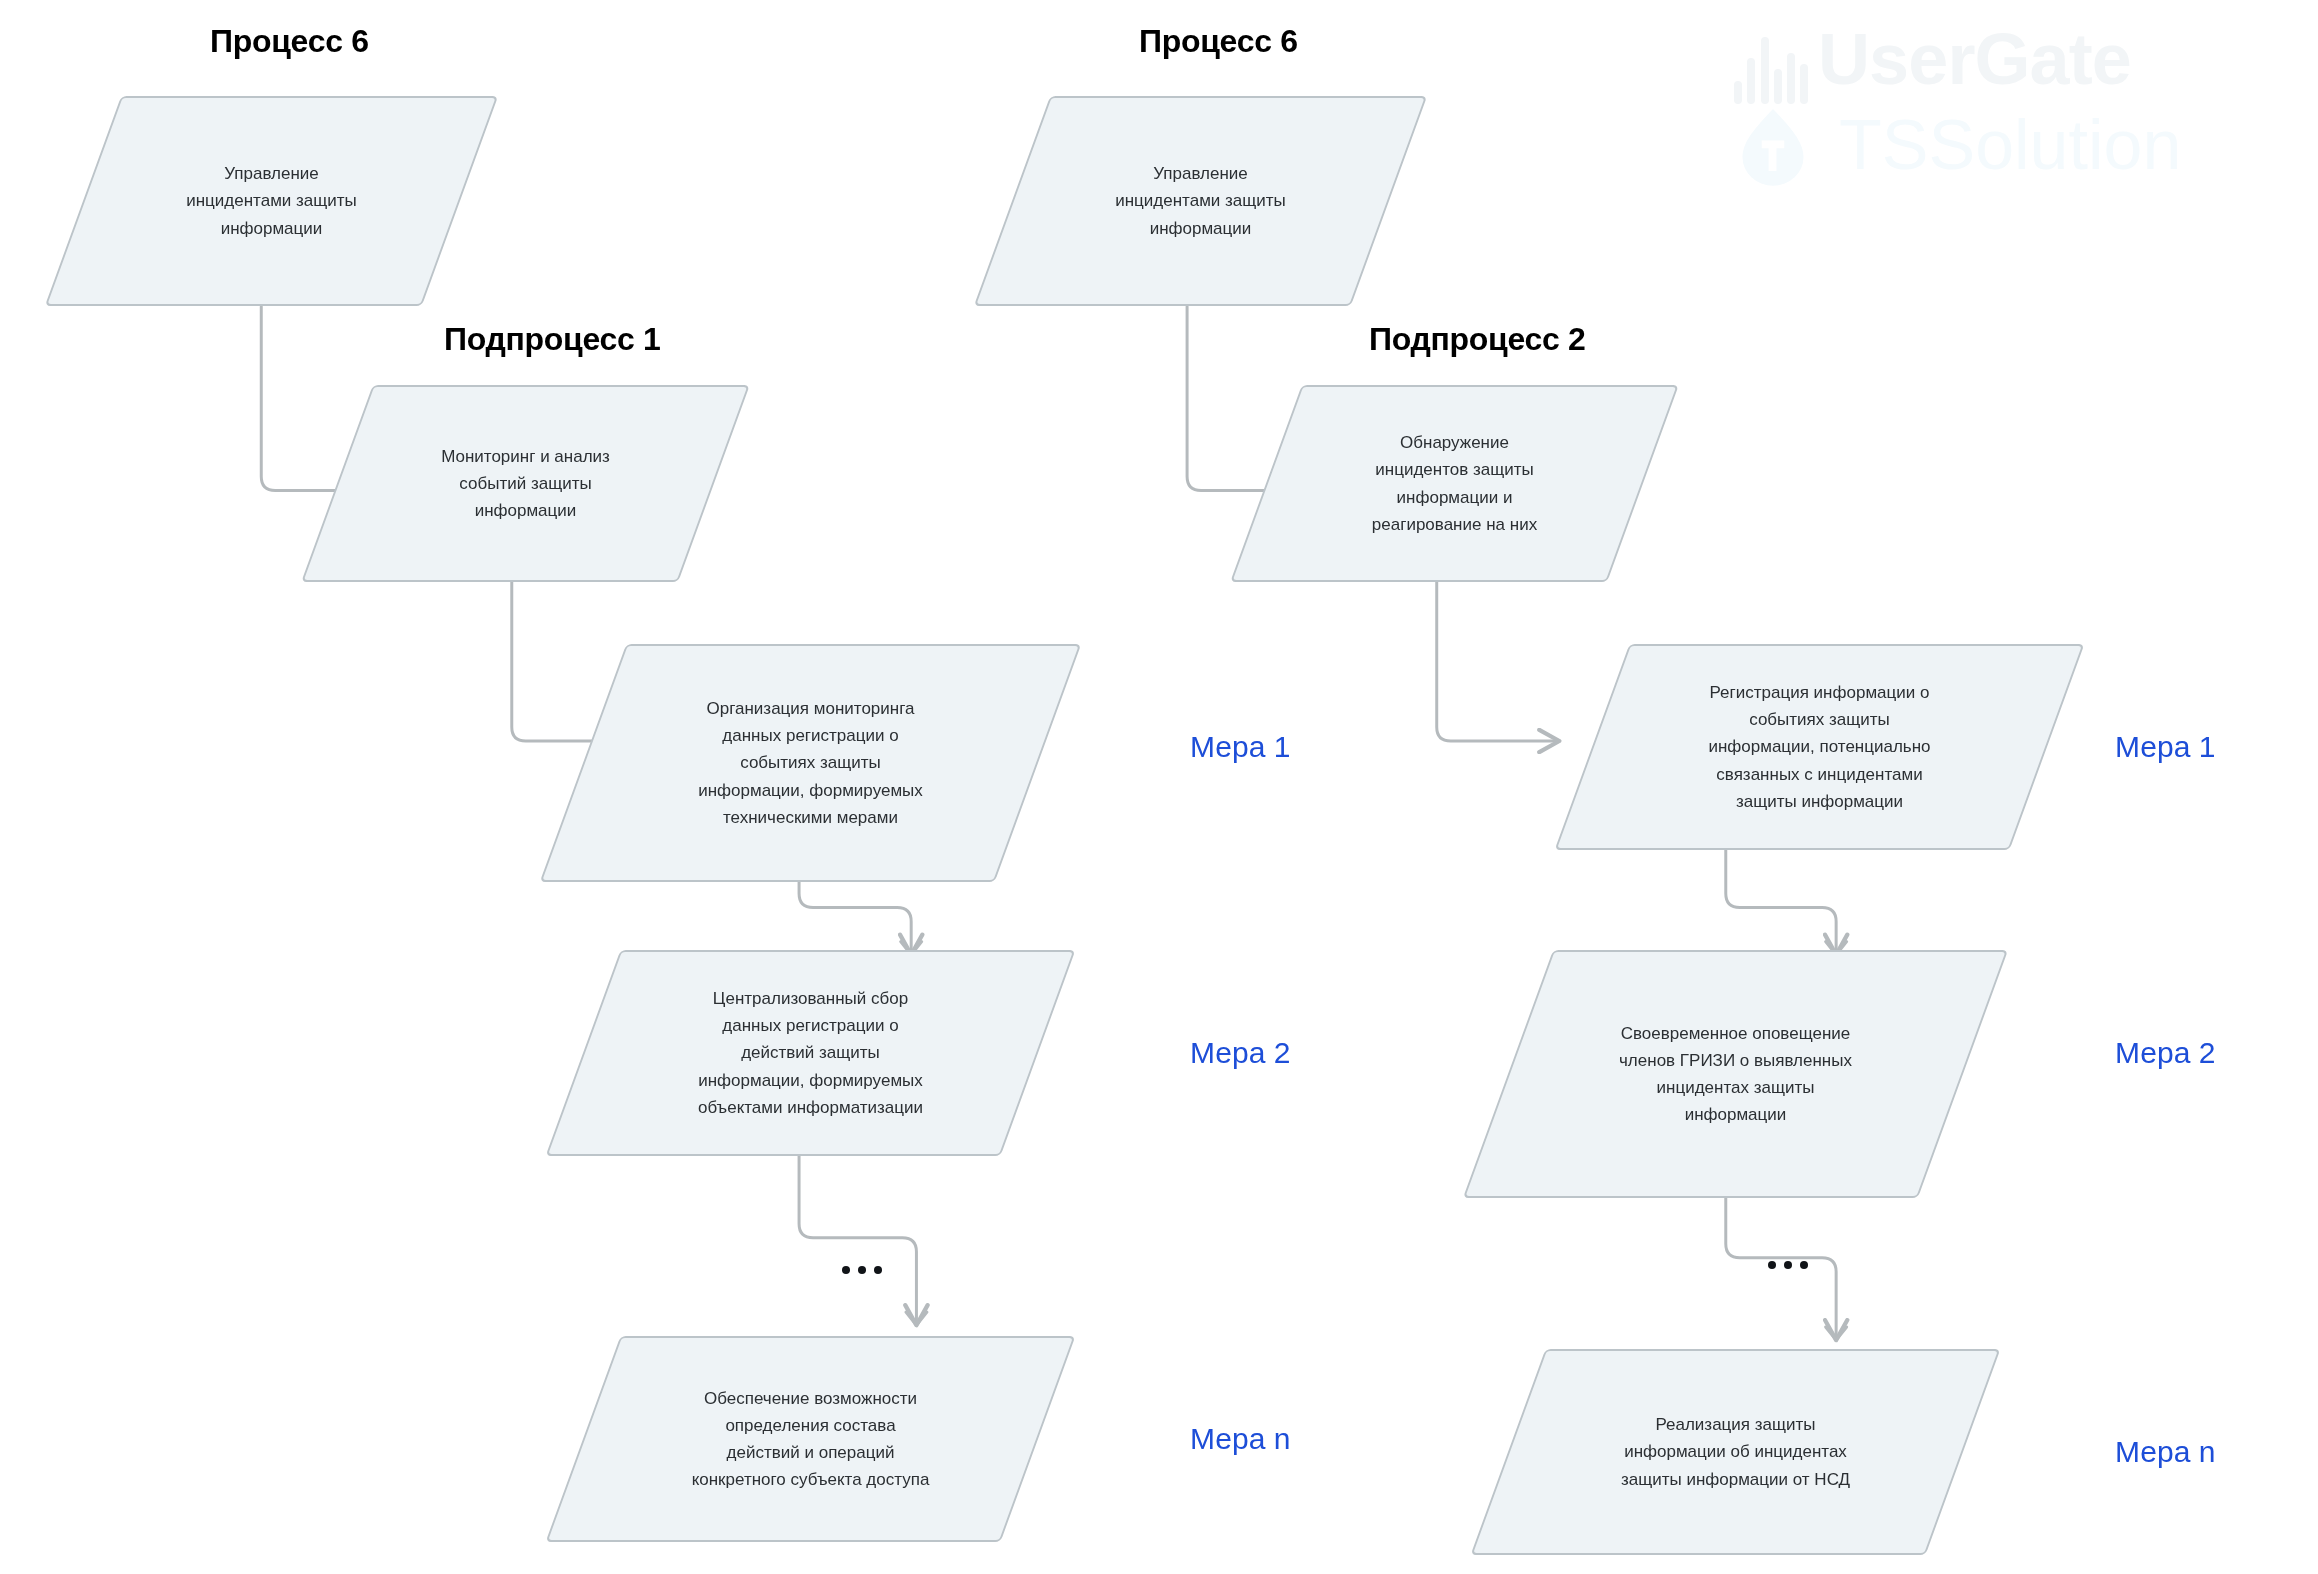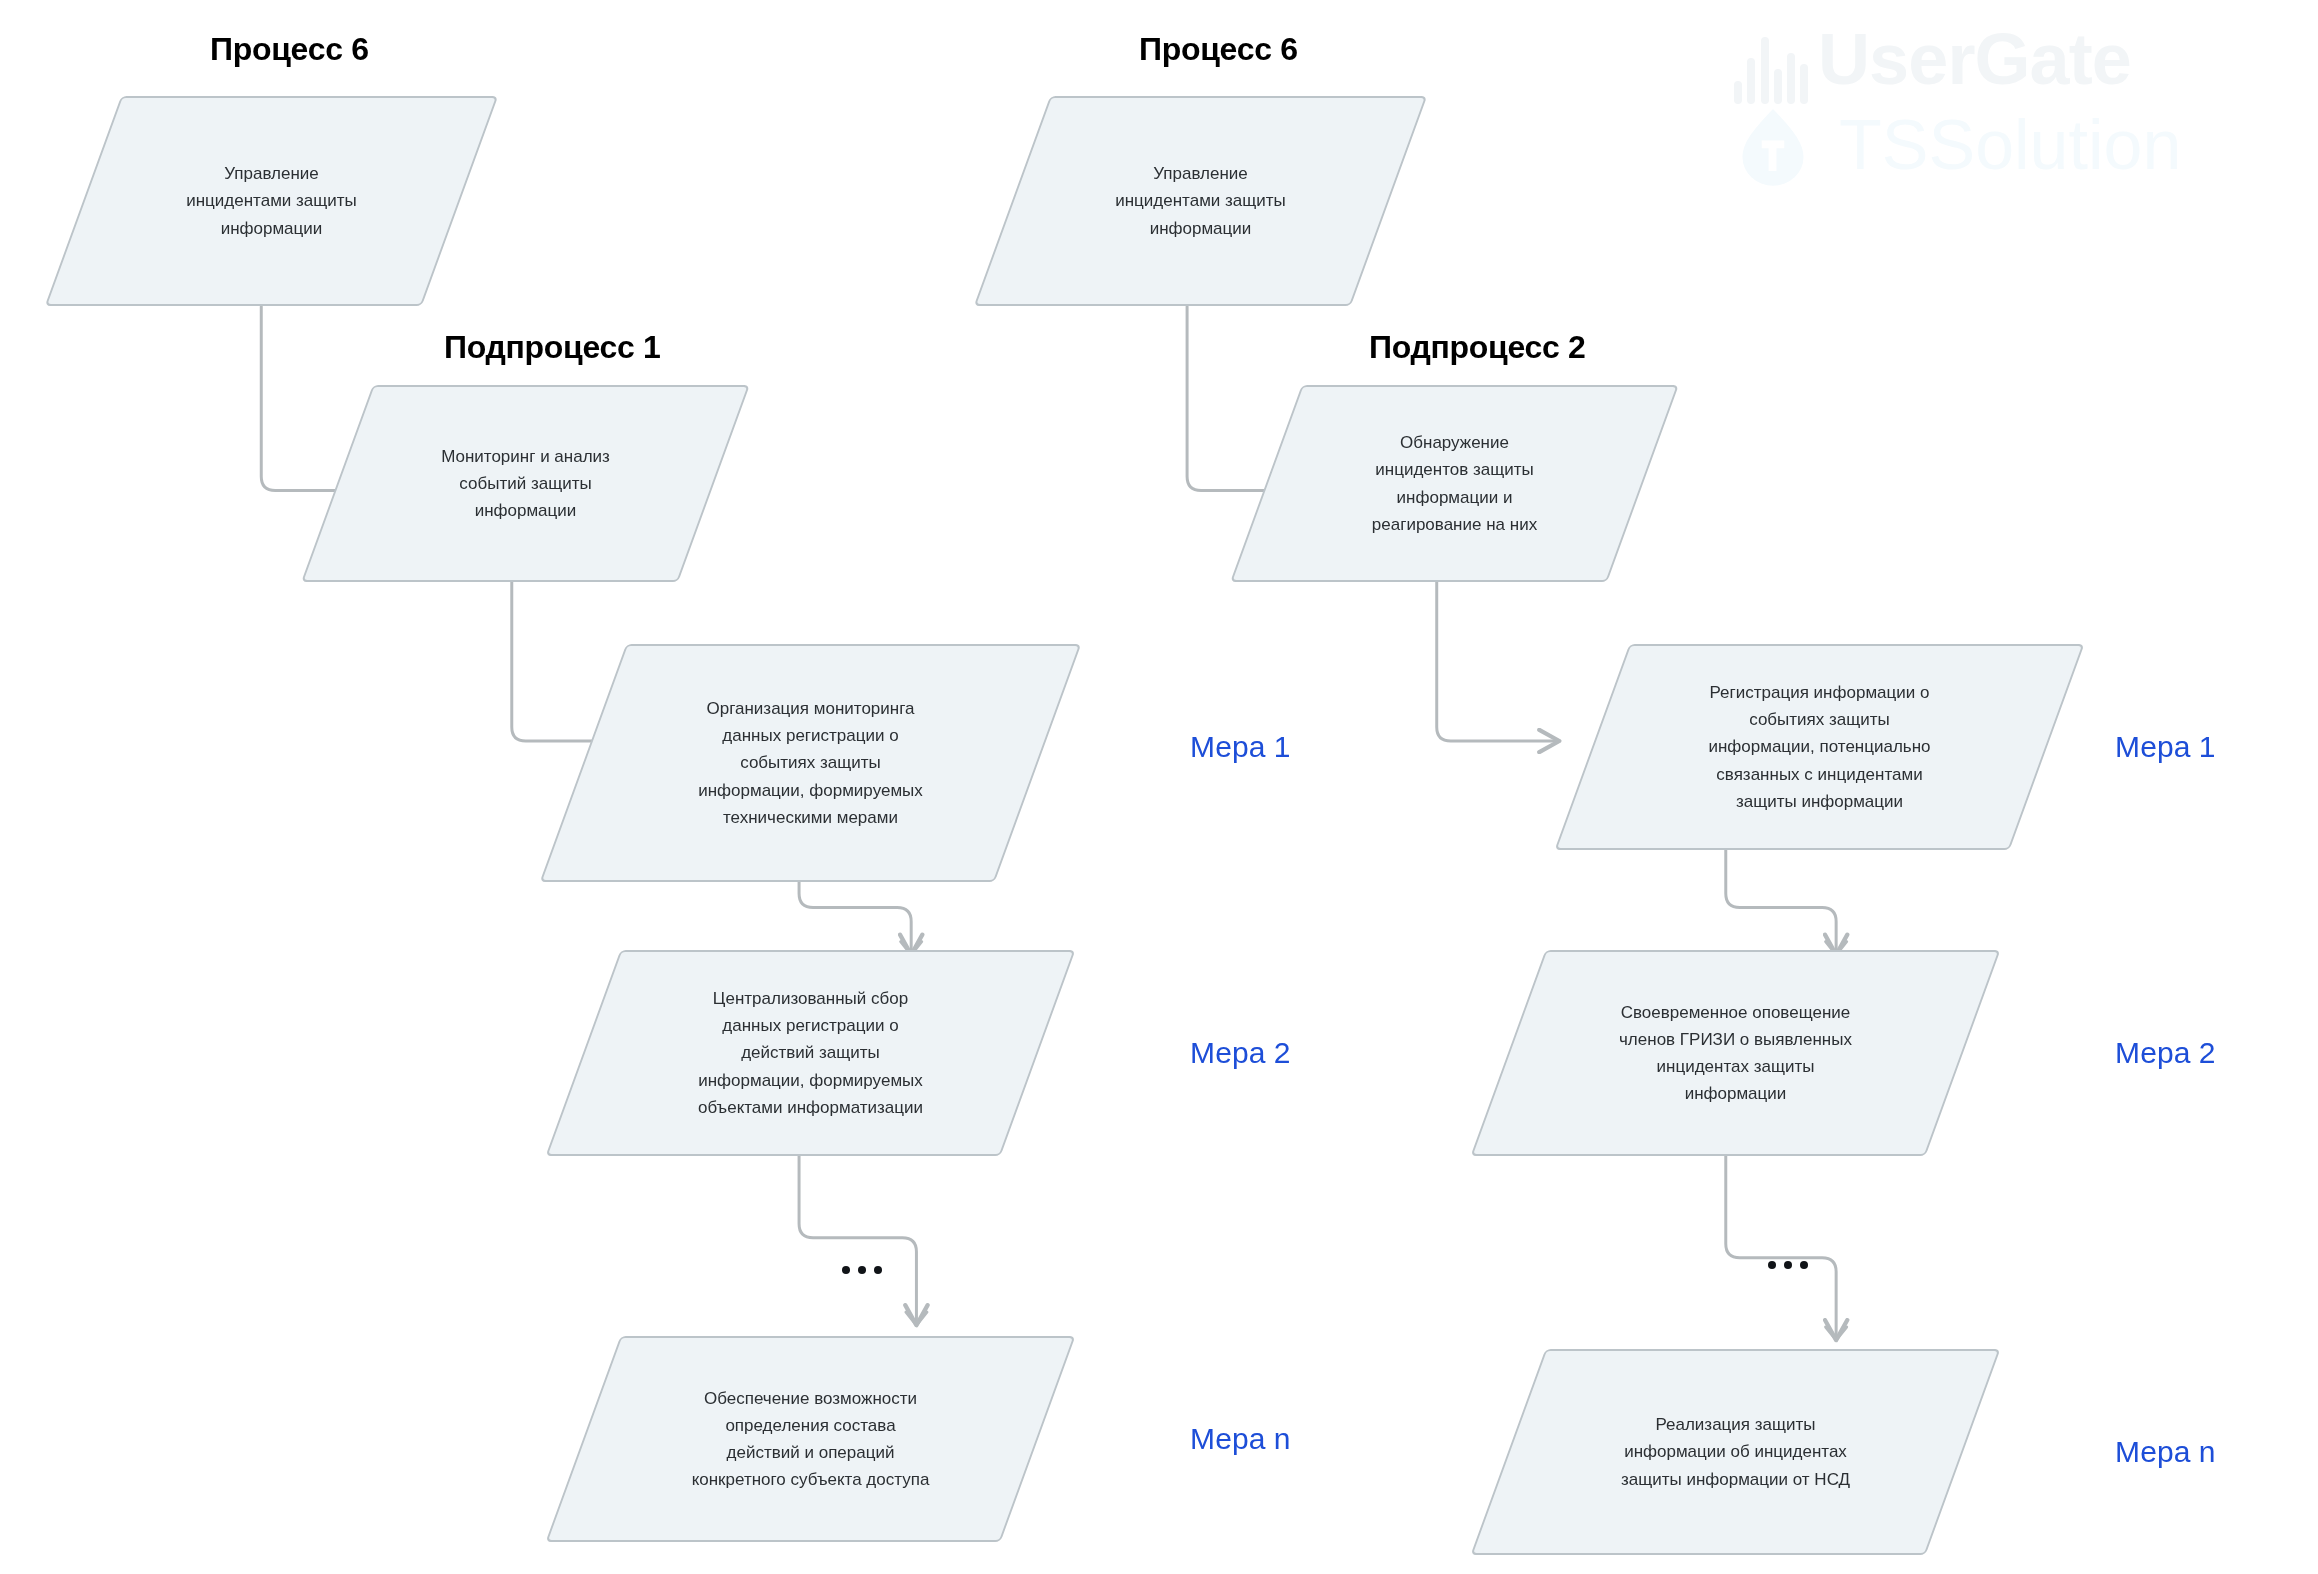--- a/index.html
+++ b/index.html
@@ -71,21 +71,20 @@
   }
 
   
   .heading {
     position: absolute;
     font-size: 32px;
     font-weight: 700;
     color: #000000;
     white-space: nowrap;
     letter-spacing: -0.3px;
-    margin-top: 8px;
   }
 
   
   .node {
     position: absolute;
     display: flex;
     align-items: center;
     justify-content: center;
   }
   .node .skew {
@@ -260,21 +259,21 @@
   <div class="node" style="left:1592px; top:644px; width:455px; height:206px;">
     <div class="skew"></div>
     <div class="label">Регистрация информации о
 событиях защиты
 информации, потенциально
 связанных с инцидентами
 защиты информации</div>
   </div>
   <div class="measure" style="left:2115px; top:730px;">Мера 1</div>
 
-  <div class="node" style="left:1508px; top:950px; width:455px; height:206px;">
+  <div class="node" style="left:1508px; top:950px; width:455px; height:248px;">
     <div class="skew"></div>
     <div class="label">Своевременное оповещение
 членов ГРИЗИ о выявленных
 инцидентах защиты
 информации</div>
   </div>
   <div class="measure" style="left:2115px; top:1036px;">Мера 2</div>
 
   <div class="dots" style="left:1768px; top:1261px;">
     <i></i>

